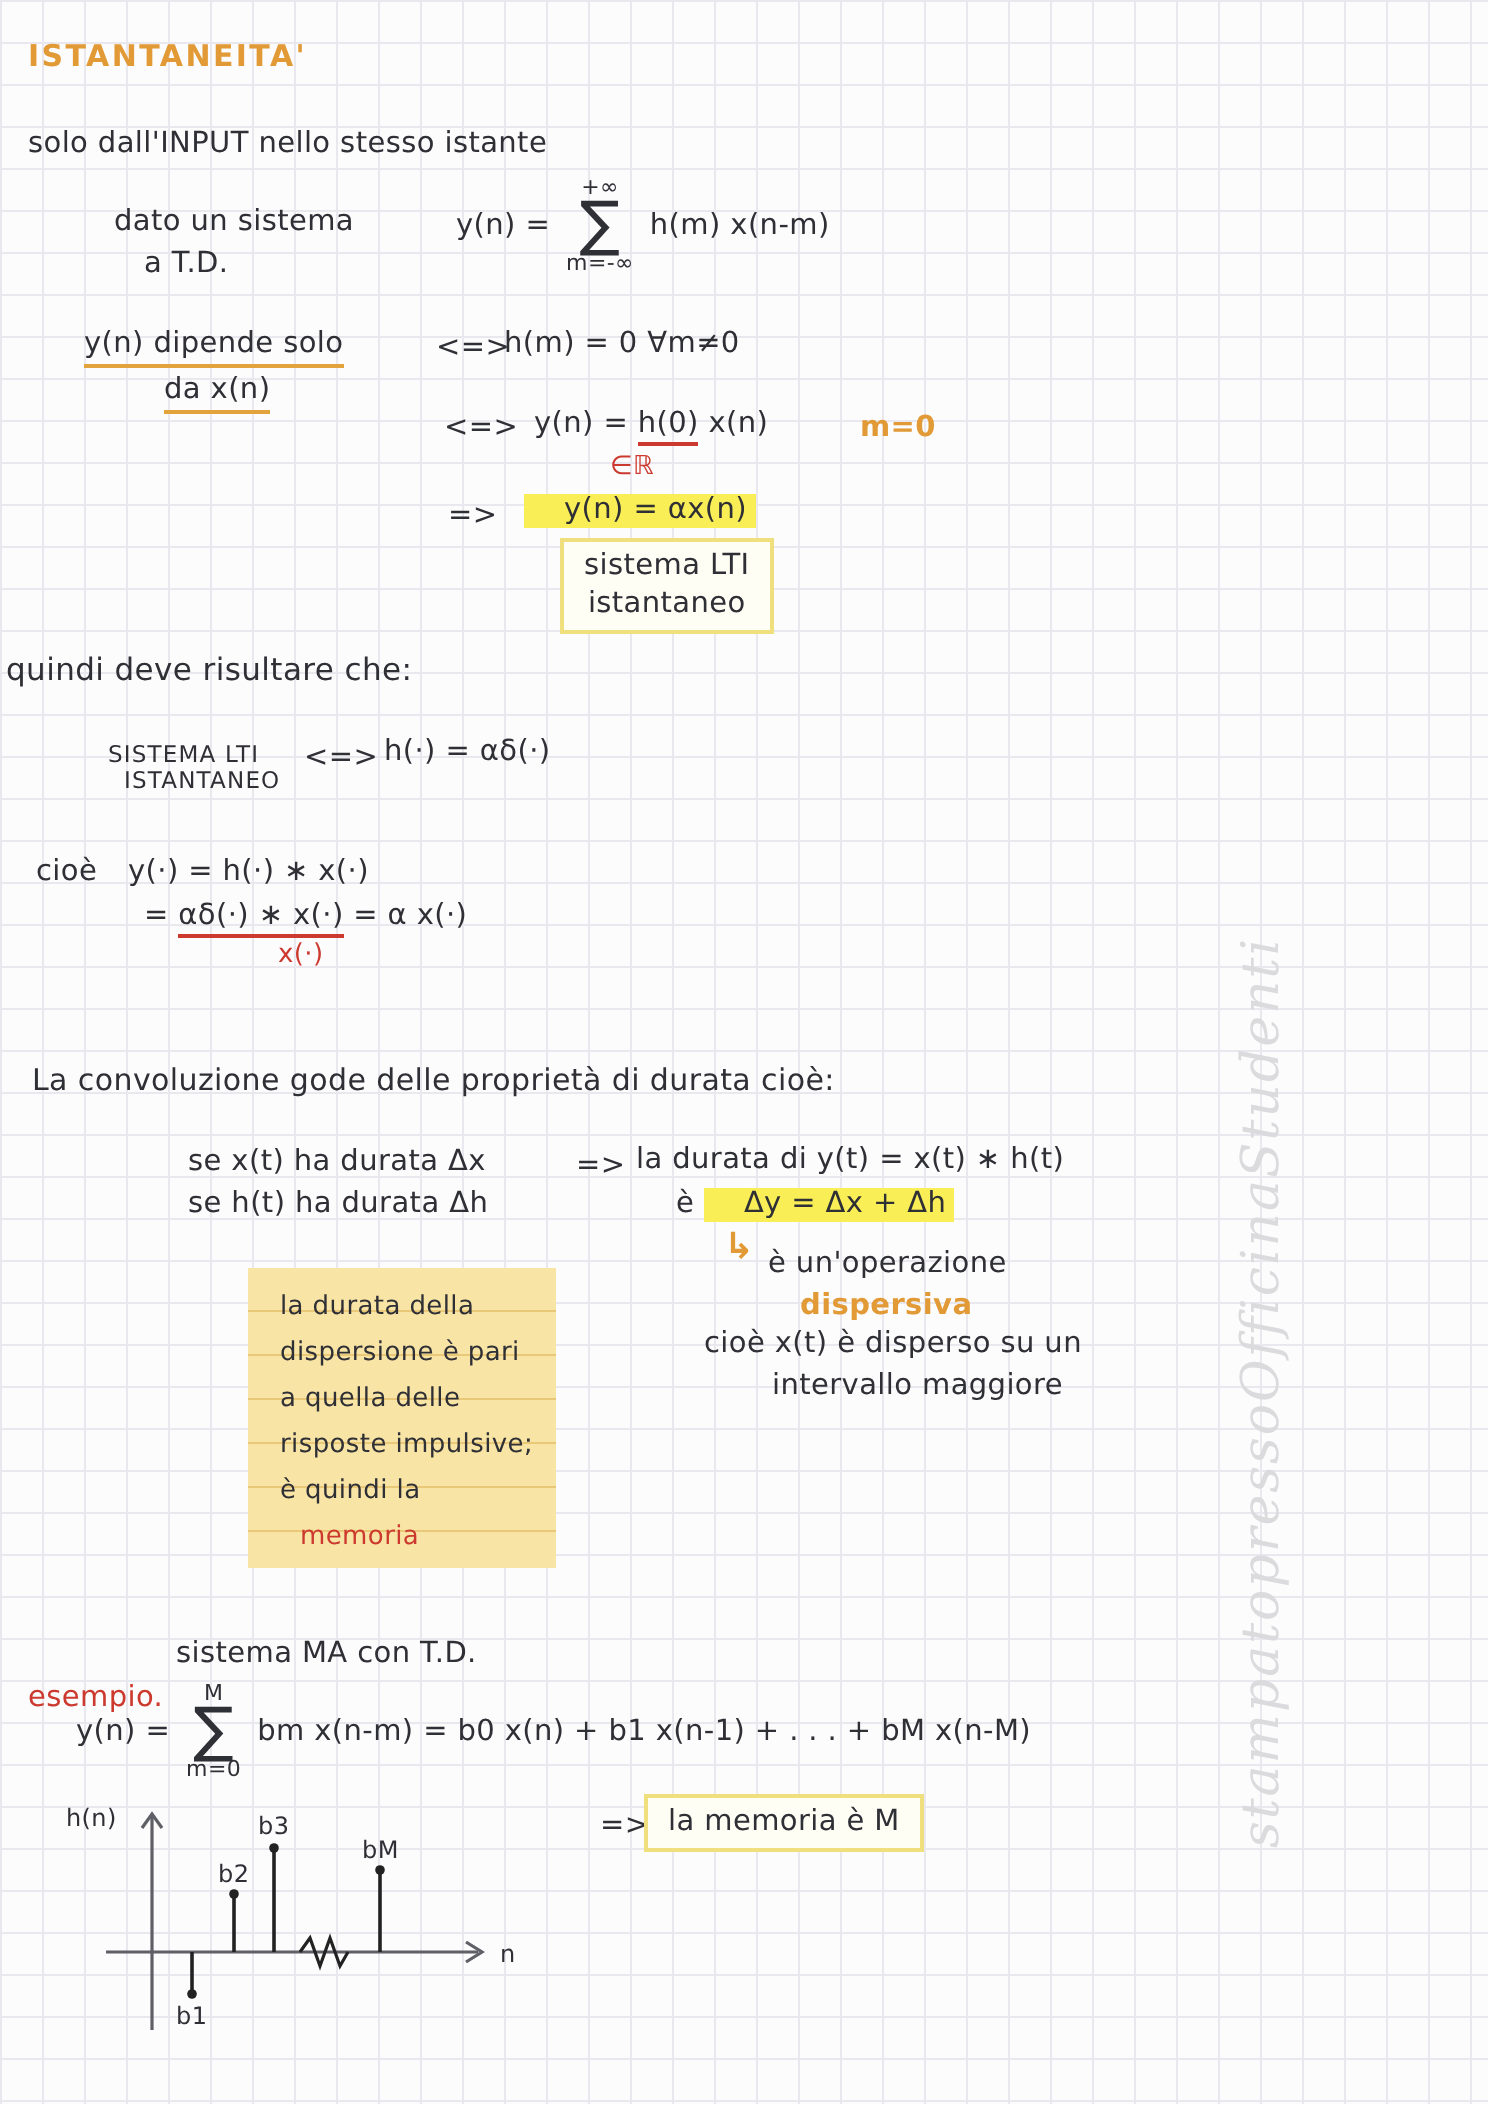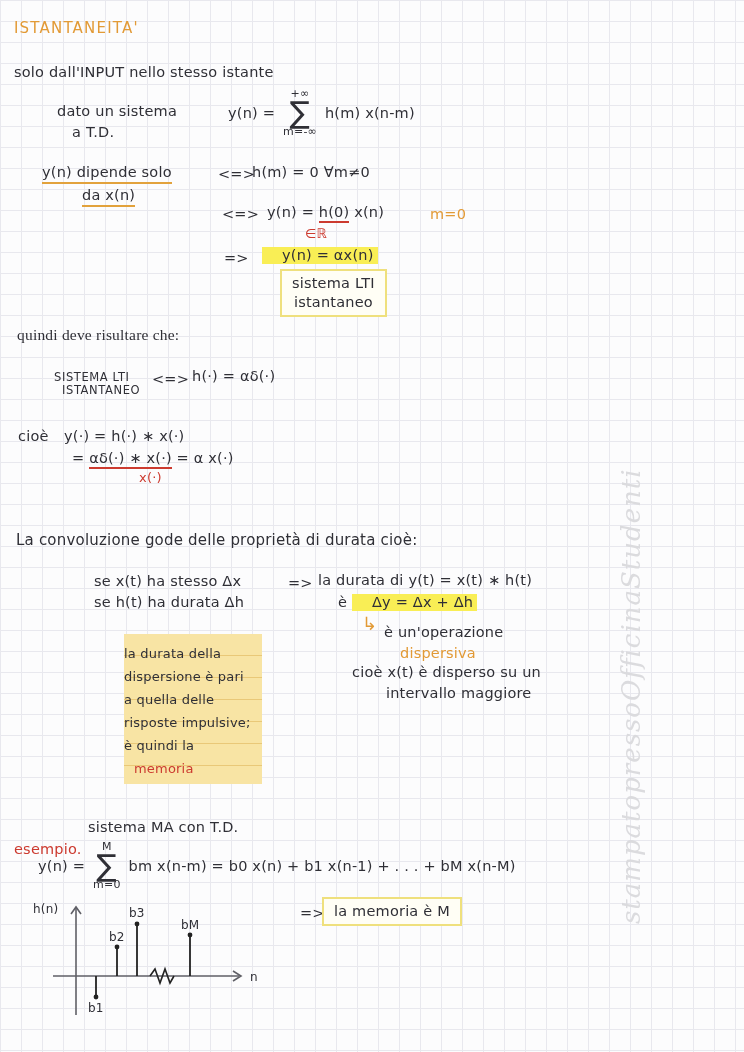--- a/index.html
+++ b/index.html
@@ -7,36 +7,36 @@
     position:relative; width:744px; height:1052px; overflow:hidden;
     background-color:#fcfcfd;
     background-image:
       linear-gradient(to right, #e8e8ee 1px, transparent 1px),
       linear-gradient(to bottom, #e8e8ee 1px, transparent 1px);
     background-size:21px 21px;
     font-family:"DejaVu Sans", sans-serif;
     color:#2f2f36; font-size:14.5px; letter-spacing:.2px;
   }
   .abs{position:absolute; white-space:nowrap;}
-  .orange{color:#e29a36;}
+  .orange{color:#e29a36;font-weight:bold;}
   .red{color:#cc3a2f;}
   .hl{background:#f9ee55; padding:0 4px 1px 20px;}
   .ul-orange{border-bottom:2px solid #e2a23c; padding-bottom:2px;}
   .ul-red{border-bottom:2px solid #cc3a2f; padding-bottom:1px;}
   .ybox{border:2px solid #efe07d; background:#fffef5; text-align:center; padding:3px 10px; line-height:1.3;}
   .title{font-size:15px; letter-spacing:1.2px;}
   .small{font-size:11.5px; letter-spacing:.6px;}
   .sum{display:flex; align-items:center; gap:8px;}
   .sigcol{display:flex; flex-direction:column; align-items:center; line-height:1;}
   .sigcol .lim{font-size:11px;}
   .sigcol .sig{font-size:30px; line-height:.9;}
   .note{
     background:#f8e4a4;
     background-image:repeating-linear-gradient(to bottom, transparent 0 21px, #e9c878 21px 22px);
-    padding:8px 10px 0 0; font-size:13px; line-height:23px; white-space:nowrap;
+    padding:8px 10px 0 16px; font-size:13px; line-height:23px; white-space:nowrap;
   }
   .wm{
     writing-mode:vertical-rl; transform:rotate(180deg);
     font-family:"DejaVu Serif", serif; font-style:italic;
     font-size:26px; color:#dbdbde; letter-spacing:1px;
   }
 </style>
 </head>
 <body>
 
@@ -80,37 +80,37 @@
 
   <div class="abs" style="left:224px; top:250px;">=&gt;</div>
   <div class="abs" style="left:262px; top:247px;">
     <span class="hl">y(n) = αx(n)</span>
   </div>
   <div class="abs ybox" style="left:280px; top:269px;">
     <div>sistema LTI</div>
     <div>istantaneo</div>
   </div>
 
-  <div class="abs" style="left:17px; top:326px; font-size:15.5px;font-family:Liberation Serif, serif;">quindi deve risultare che:</div>
+  <div class="abs" style="left:3px; top:326px; font-size:15.5px;">quindi deve risultare che:</div>
 
   <div class="abs small" style="left:54px; top:370px;">SISTEMA LTI</div>
   <div class="abs small" style="left:62px; top:383px;">ISTANTANEO</div>
   <div class="abs" style="left:152px; top:371px;">&lt;=&gt;</div>
   <div class="abs" style="left:192px; top:368px;">h(·) = αδ(·)</div>
 
   <div class="abs" style="left:18px; top:428px;">cioè</div>
   <div class="abs" style="left:64px; top:428px;text-align:center;">y(·) = h(·) ∗ x(·)</div>
   <div class="abs" style="left:72px; top:450px;">
     <span>= </span><span class="ul-red">αδ(·) ∗ x(·)</span><span> = α x(·)</span>
   </div>
   <div class="abs red" style="left:139px; top:470px; font-size:13px;">x(·)</div>
 
   <div class="abs" style="left:16px; top:531px; font-size:15px;">La convoluzione gode delle proprietà di durata cioè:</div>
 
-  <div class="abs" style="left:94px; top:573px;">se x(t) ha stesso Δx</div>
+  <div class="abs" style="left:94px; top:573px;">se x(t) ha durata Δx</div>
   <div class="abs" style="left:94px; top:594px;">se h(t) ha durata Δh</div>
 
   <div class="abs" style="left:288px; top:575px;">=&gt;</div>
   <div class="abs" style="left:318px; top:572px;">la durata di y(t) = x(t) ∗ h(t)</div>
   <div class="abs" style="left:338px; top:594px;">
     <span>è  </span><span class="hl">Δy = Δx + Δh</span>
   </div>
 
   <div class="abs orange" style="left:362px; top:613px; font-size:18px;">↳</div>
   <div class="abs" style="left:384px; top:624px;">è un'operazione</div>

